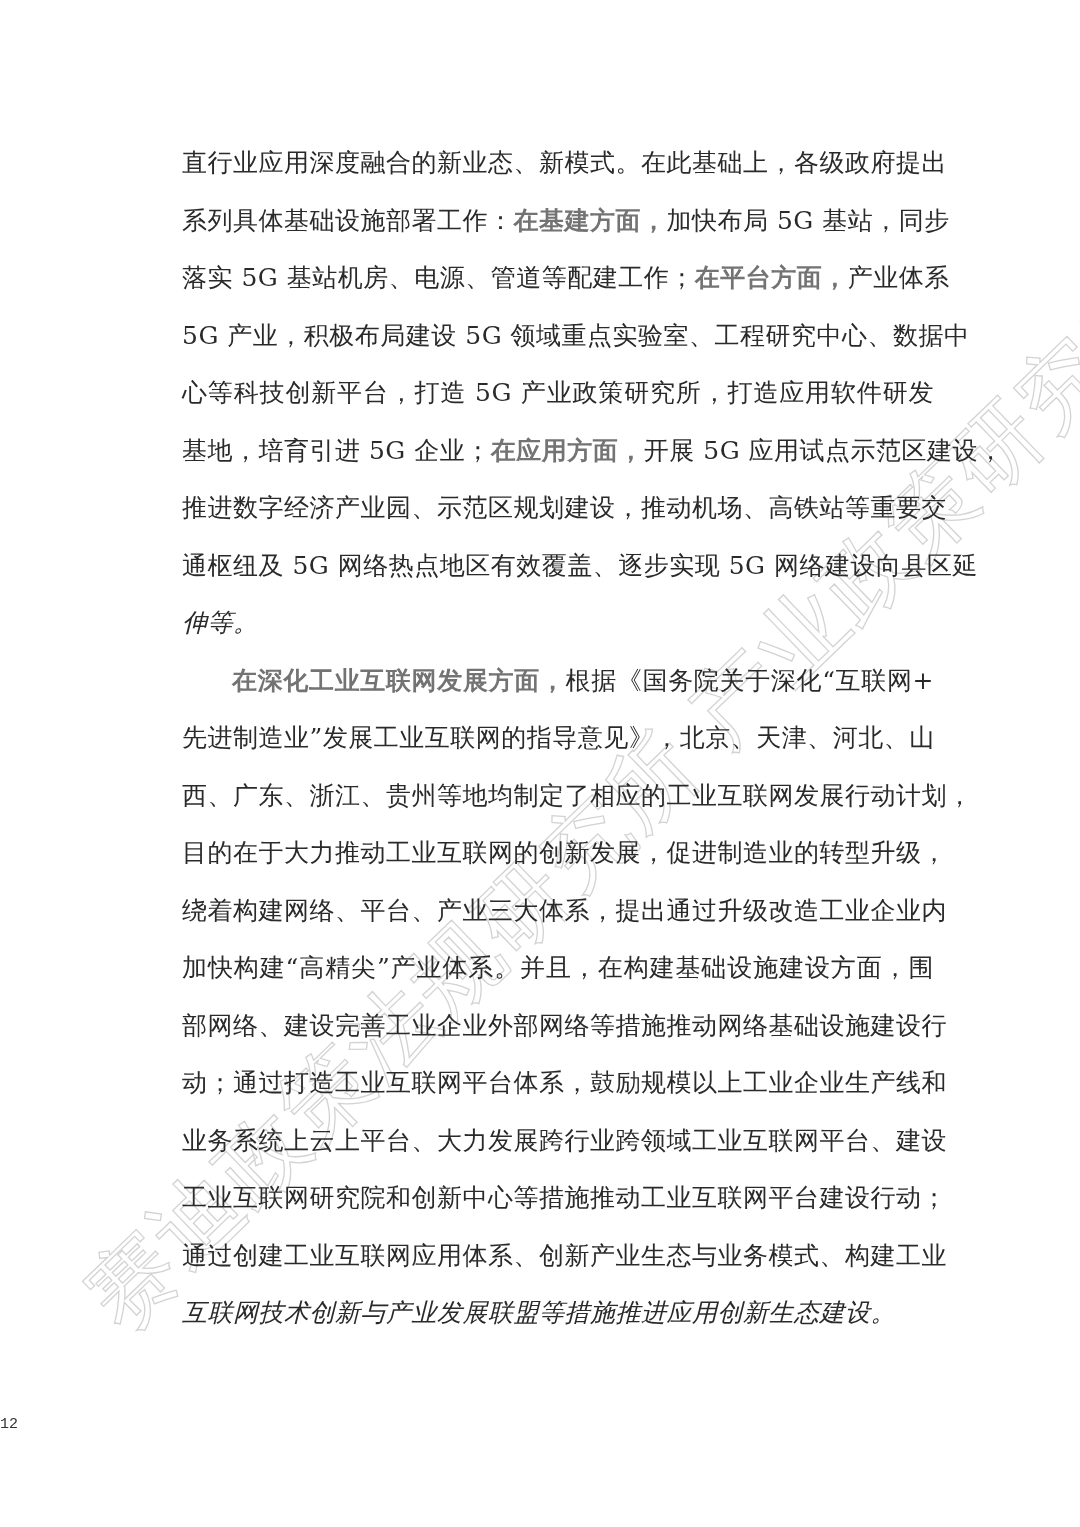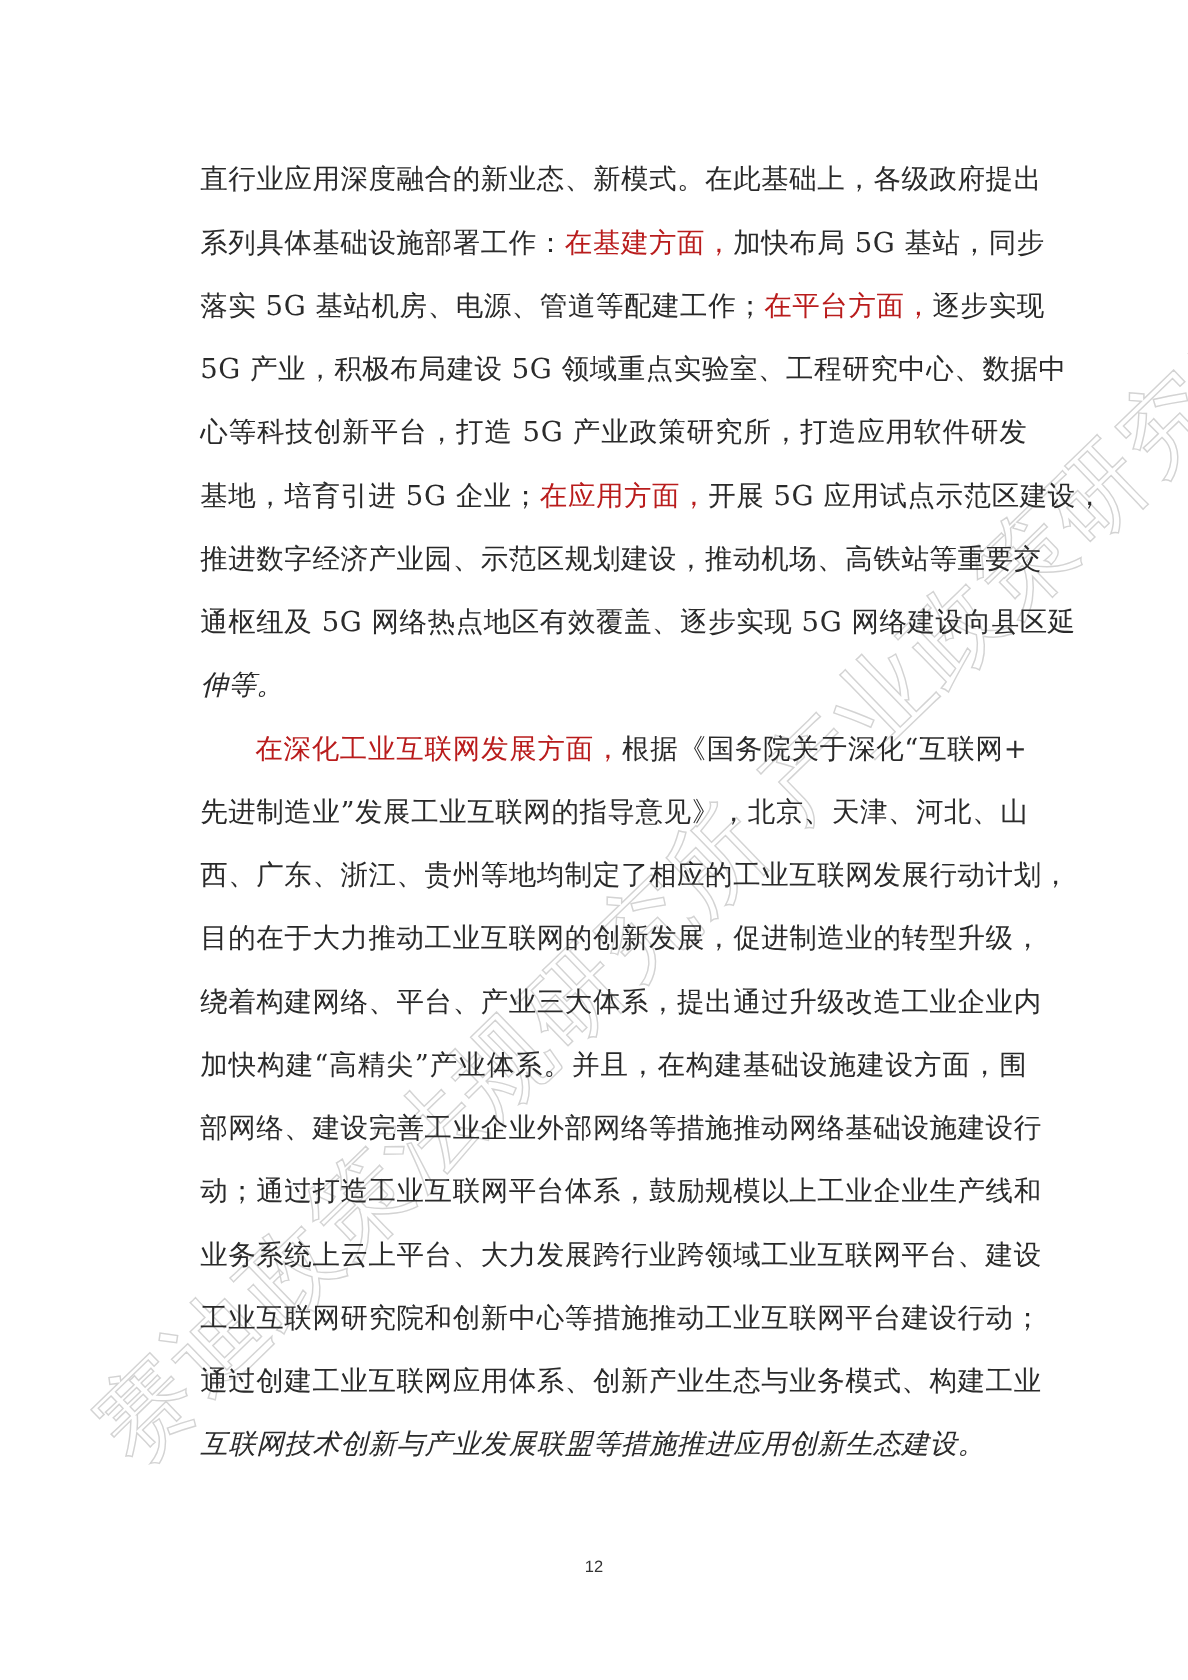--- a/index.html
+++ b/index.html
@@ -56,46 +56,46 @@
       letter-spacing: 0.5px;
     }
     .line.last {
       text-align-last: left;
       font-style: italic;
     }
     .line.indent {
       padding-left: 50px;
     }
     .line b {
-      font-weight: normal;
-      color: #b91c1c;
+      font-weight: bold;
+      color: #737373;
     }
     .page-number {
       position: absolute;
       left: 0;
       width: 1080px;
       top: 1416px;
-      text-align: center;
-      font-family: Liberation Sans, sans-serif;
+      text-align: left;
+      font-family: Liberation Mono, monospace;
       font-size: 15px;
       color: #333333;
       z-index: 1;
     }
   </style>
 </head>
 <body>
 
 <div class="page">
 
   <div class="watermark">赛迪政策法规研究所 产业政策研究所</div>
 
   <div class="body-text">
     <div class="line"><span>直行业应用深度融合的新业态、新模式。在此基础上，各级政府提出</span><b></b><span></span></div>
     <div class="line"><span>系列具体基础设施部署工作：</span><b>在基建方面，</b><span>加快布局 5G 基站，同步</span></div>
-    <div class="line"><span>落实 5G 基站机房、电源、管道等配建工作；</span><b>在平台方面，</b><span>逐步实现</span></div>
+    <div class="line"><span>落实 5G 基站机房、电源、管道等配建工作；</span><b>在平台方面，</b><span>产业体系</span></div>
     <div class="line"><span>5G 产业，积极布局建设 5G 领域重点实验室、工程研究中心、数据中</span><b></b><span></span></div>
     <div class="line"><span>心等科技创新平台，打造 5G 产业政策研究所，打造应用软件研发</span><b></b><span></span></div>
     <div class="line"><span>基地，培育引进 5G 企业；</span><b>在应用方面，</b><span>开展 5G 应用试点示范区建设，</span></div>
     <div class="line"><span>推进数字经济产业园、示范区规划建设，推动机场、高铁站等重要交</span><b></b><span></span></div>
     <div class="line"><span>通枢纽及 5G 网络热点地区有效覆盖、逐步实现 5G 网络建设向县区延</span><b></b><span></span></div>
     <div class="line last"><span>伸等。</span><b></b><span></span></div>
 
     <div class="line indent"><span></span><b>在深化工业互联网发展方面，</b><span>根据《国务院关于深化“互联网+</span></div>
     <div class="line"><span>先进制造业”发展工业互联网的指导意见》，北京、天津、河北、山</span><b></b><span></span></div>
     <div class="line"><span>西、广东、浙江、贵州等地均制定了相应的工业互联网发展行动计划，</span><b></b><span></span></div>

